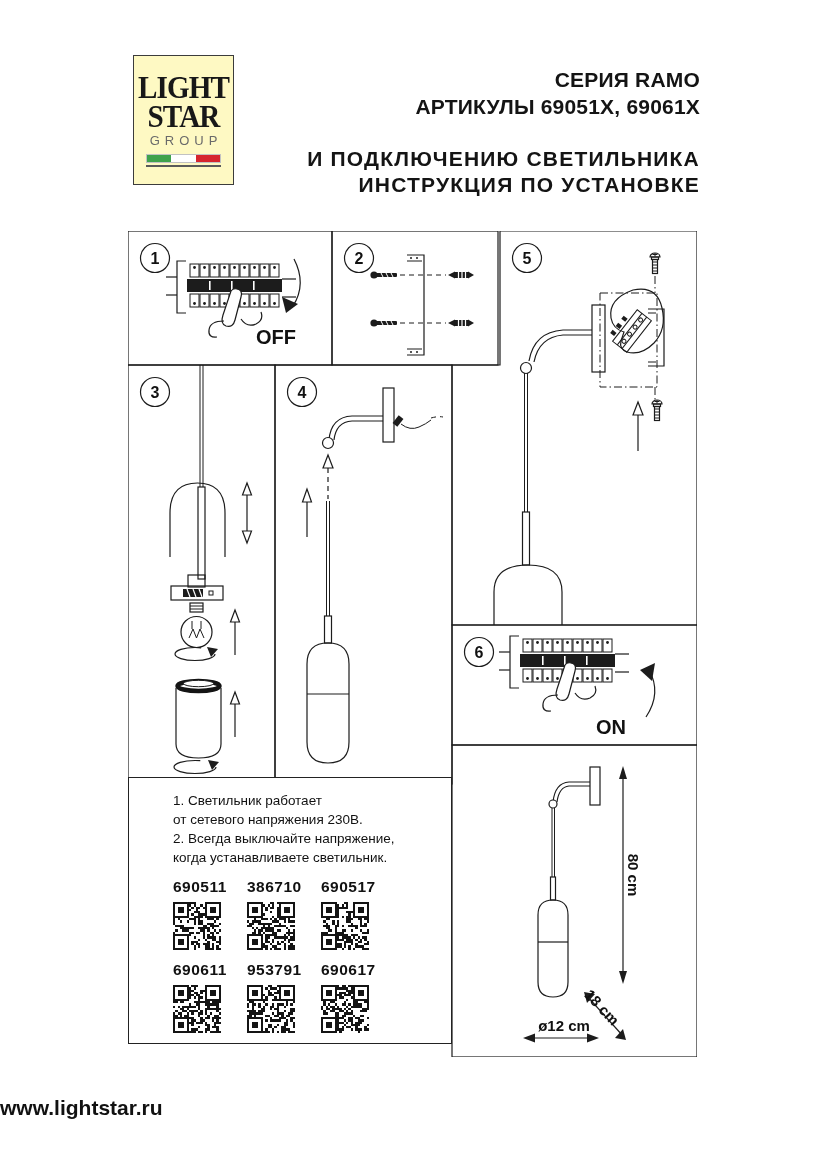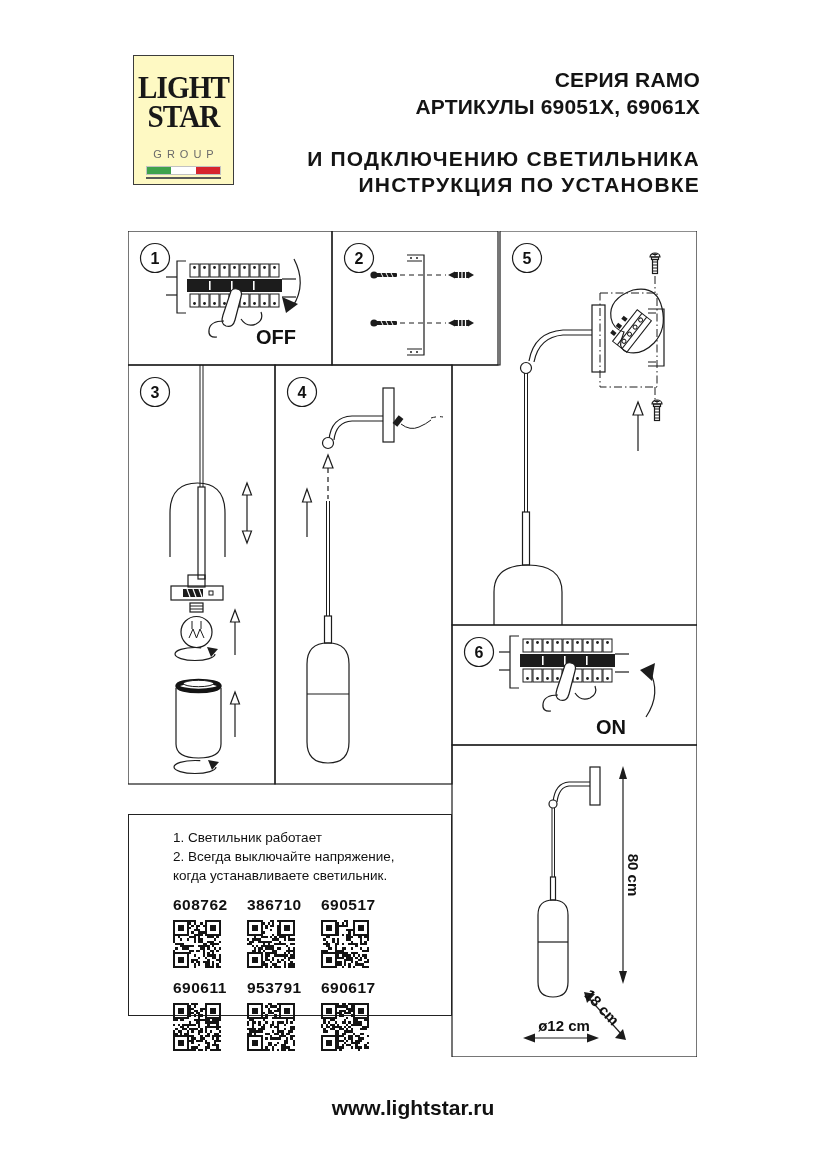--- a/index.html
+++ b/index.html
@@ -4,50 +4,50 @@
 <style>
   html,body{margin:0;padding:0;background:#fff;}
   .page{position:relative;width:826px;height:1169px;background:#fff;overflow:hidden;
         font-family:"Liberation Sans",sans-serif;color:#141414;}
   
   .logo{position:absolute;left:133px;top:55px;width:101px;height:130px;
         border:1.5px solid #3c3c3c;box-sizing:border-box;text-align:center;background:#fef9c3;}
   .logo-word{font-family:"Liberation Serif",serif;font-weight:700;font-size:31px;line-height:29px;
         letter-spacing:-1px;color:#181818;transform:scaleX(.94);}
   .logo-word.first{margin-top:17px;}
-  .logo-group{font-size:11px;letter-spacing:5px;text-indent:5px;color:#6a6a6a;margin-top:17px;}
+  .logo-group{font-size:13px;letter-spacing:5px;text-indent:5px;color:#6a6a6a;margin-top:2px;}
   .flag{display:flex;height:9px;margin:6px 12px 0;border:1px solid #c2c2c2;box-sizing:border-box;}
   .flag i{flex:1;}
   .flag-underline{height:2px;background:#5a5a5a;margin:2px 12px 0;}
   .titles{position:absolute;right:126px;top:66px;text-align:right;font-weight:700;}
   .title-a{font-size:21px;line-height:27px;letter-spacing:.2px;}
   .title-b{font-size:21px;line-height:26px;letter-spacing:1.2px;}
   .title-gap{height:26px;}
   
   .diagram{position:absolute;left:128px;top:231px;}
   .ln{stroke:#1c1c1c;stroke-width:1.2;fill:none;}
   .th{stroke-width:1;}
   .fl{fill:#1c1c1c;stroke:none;}
   .wh{fill:#fff;}
   .dash{stroke-dasharray:5 4;}
   .dashdot{stroke-dasharray:8 3 1.5 3;}
   .txt{font-family:"Liberation Sans",sans-serif;font-weight:700;fill:#111;}
   
-  .notes{position:absolute;left:128px;top:814px;width:324px;height:202px;
+  .notes{position:absolute;left:128px;top:777px;width:324px;height:267px;
          border:1.3px solid #222;box-sizing:border-box;background:#fff;}
   .note-text{margin:13px 0 0 44px;font-size:13.5px;line-height:19px;color:#111;}
   .code-row{display:flex;margin-left:44px;margin-top:11px;}
   .code-cell{width:74px;}
   .code-label{font-weight:700;font-size:15.5px;letter-spacing:.5px;color:#111;}
   .qr{display:grid;grid-template-columns:repeat(21,1fr);grid-template-rows:repeat(21,1fr);
       width:48px;height:48px;margin-top:6px;}
   .qr i{background:#141414;}
   .qr i.o{background:transparent;}
   
-  .footer{position:absolute;left:0;right:0;top:1096px;text-align:center;
+  .footer{position:absolute;left:0;right:0;top:1096px;text-align:left;
           font-size:21px;font-weight:700;color:#111;}
 </style>
 </head>
 <body>
 
 <div class="page">
 
   <div class="logo">
     <div class="logo-word first">LIGHT</div>
     <div class="logo-word">STAR</div>
@@ -348,26 +348,27 @@
         <line class="ln" x1="401" y1="807" x2="465" y2="807"></line>
         <polygon class="fl" points="395,807 407,802.5 407,811.5"></polygon>
         <polygon class="fl" points="471,807 459,802.5 459,811.5"></polygon>
       </g>
     </g>
   </svg>
 
   <div class="notes">
     <div class="note-text">
       <div>1. Светильник работает</div>
+      <div>от сетевого напряжения 230В.</div>
       <div>2. Всегда выключайте напряжение,</div>
       <div>когда устанавливаете светильник.</div>
     </div>
     <div class="code-row">
       <div class="code-cell">
-          <div class="code-label">608762</div>
+          <div class="code-label">690511</div>
           <div class="qr">
             <i></i>
             <i></i>
             <i></i>
             <i></i>
             <i></i>
             <i></i>
             <i></i>
             <i></i>
             <i></i>

